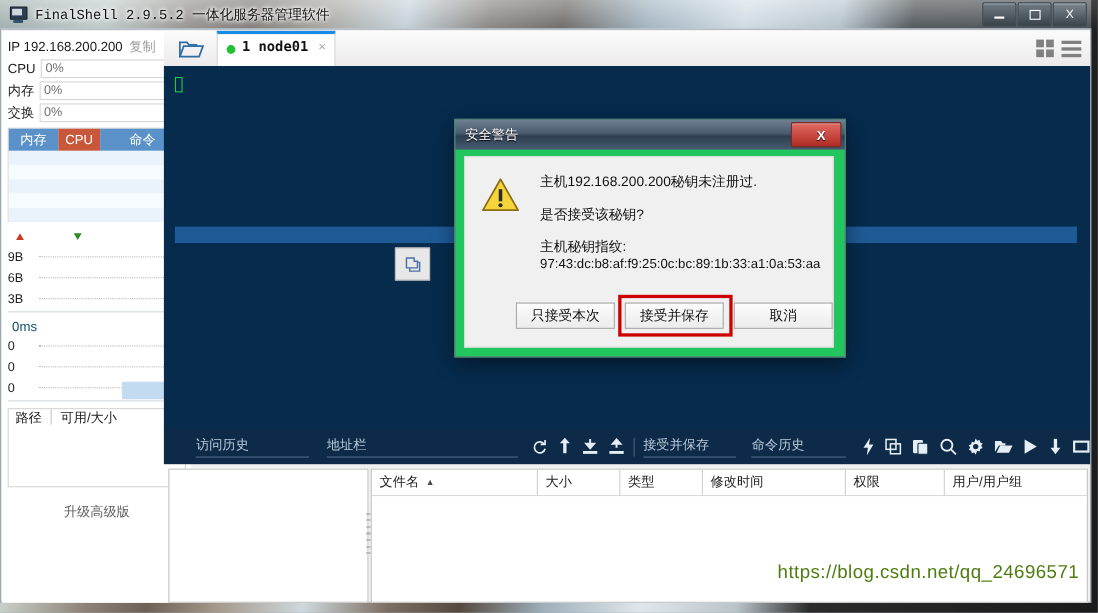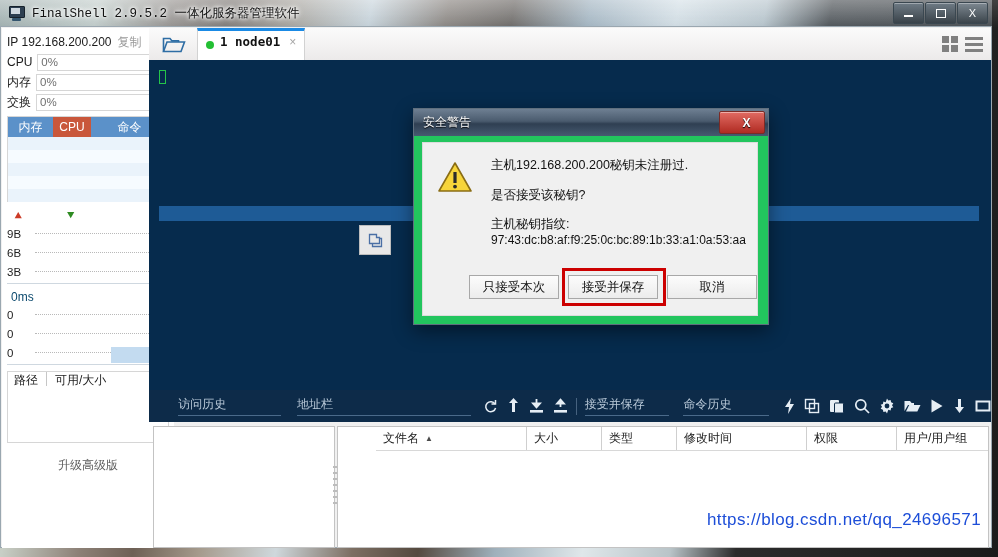--- a/index.html
+++ b/index.html
@@ -110,28 +110,28 @@
   
   #toolbar{position:absolute;left:0;top:362px;width:842px;height:32px;background:#0d2b49;
     display:flex;align-items:center;color:#d7e3ee;font-size:12px;}
   .tb-field{border-bottom:1px solid #4a6a8a;color:#b9c9d8;font-size:12px;padding-bottom:2px;}
   .tb-icons{display:flex;align-items:center;gap:9px;color:#e6eef5;}
   .tb-sep{width:1px;height:17px;background:#46627f;margin:0 8px;}
 
   
   #pane-left{position:absolute;left:4px;top:398px;width:180px;height:120px;background:#fff;border:1px solid #c3c3c3;}
   #pane-right{position:absolute;left:188px;top:398px;width:650px;height:120px;background:#fff;border:1px solid #c3c3c3;}
-  #filehead{display:flex;height:23px;border-bottom:1px solid #d8d8d8;font-size:12px;color:#1b1b1b;margin-left:38px;}
+  #filehead{display:flex;height:23px;border-bottom:1px solid #d8d8d8;font-size:12px;color:#1b1b1b;}
   #filehead .col{display:flex;align-items:center;height:23px;padding-left:7px;box-sizing:border-box;position:relative;}
   #filehead .col + .col{border-left:1px solid #cfcfcf;}
   .sortarw{margin-left:6px;font-size:8px;color:#4a4a4a;}
   .splitdots{position:absolute;left:-3px;top:36px;width:5px;height:38px;
     background-image:repeating-linear-gradient(180deg,#bcbcbc 0 2px,transparent 2px 6px);}
 
-  #watermark{position:absolute;right:10px;bottom:18px;font-size:17px;color:#1d4ed8;
+  #watermark{position:absolute;right:10px;bottom:18px;font-size:17px;color:#4d7c0f;
     letter-spacing:.4px;white-space:nowrap;font-family:"Liberation Sans",sans-serif;}
 
   
   #dialog{position:absolute;left:388px;top:108px;width:354px;height:215px;
     background:#22c55e;border:1px solid #5f6f7e;box-shadow:0 6px 18px rgba(0,0,0,.45);margin-left:25px;}
   #dlg-title{height:27px;background:linear-gradient(180deg,#6e7f92 0%,#4a5b6e 45%,#2f3f52 55%,#465a70 100%);
     display:flex;align-items:center;position:relative;}
   #dlg-title span{color:#fff;font-size:12px;margin-left:9px;text-shadow:0 1px 1px #000;}
   #dlg-close{position:absolute;right:3px;top:2px;width:44px;height:21px;border:1px solid #7a2b26;border-radius:2px;
     background:linear-gradient(180deg,#e16b63,#b02b22);color:#fff;font-size:12px;font-weight:bold;

